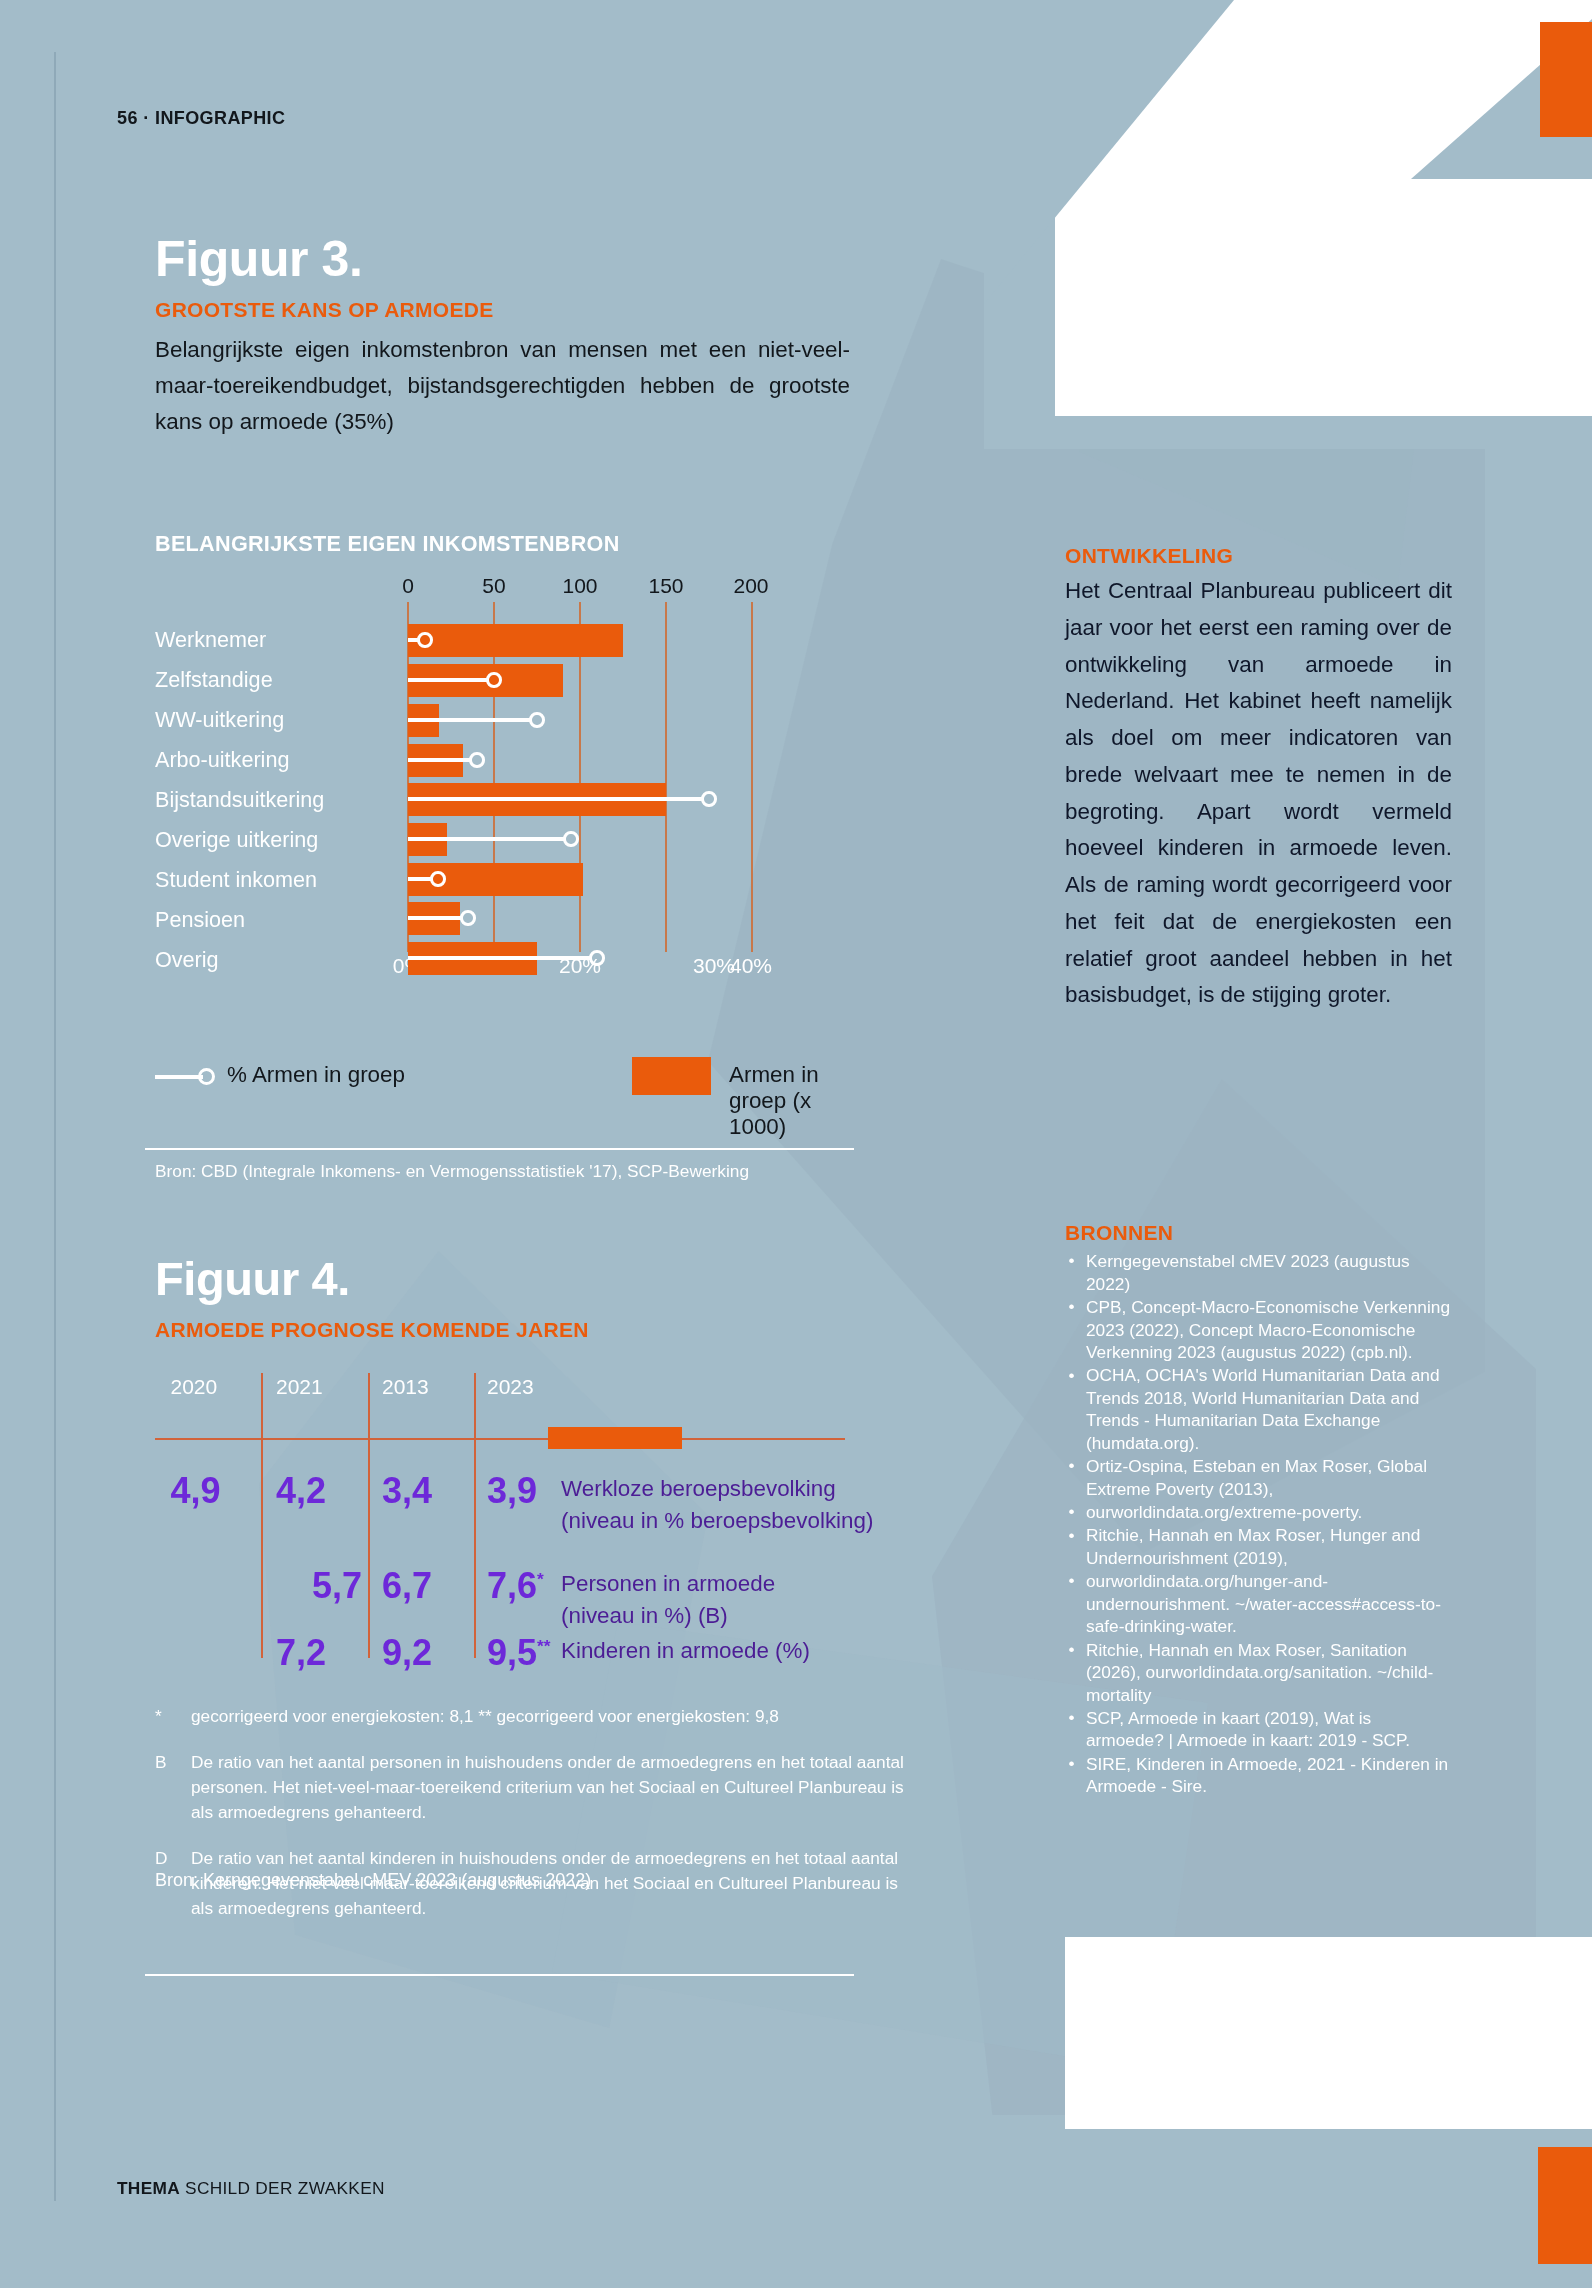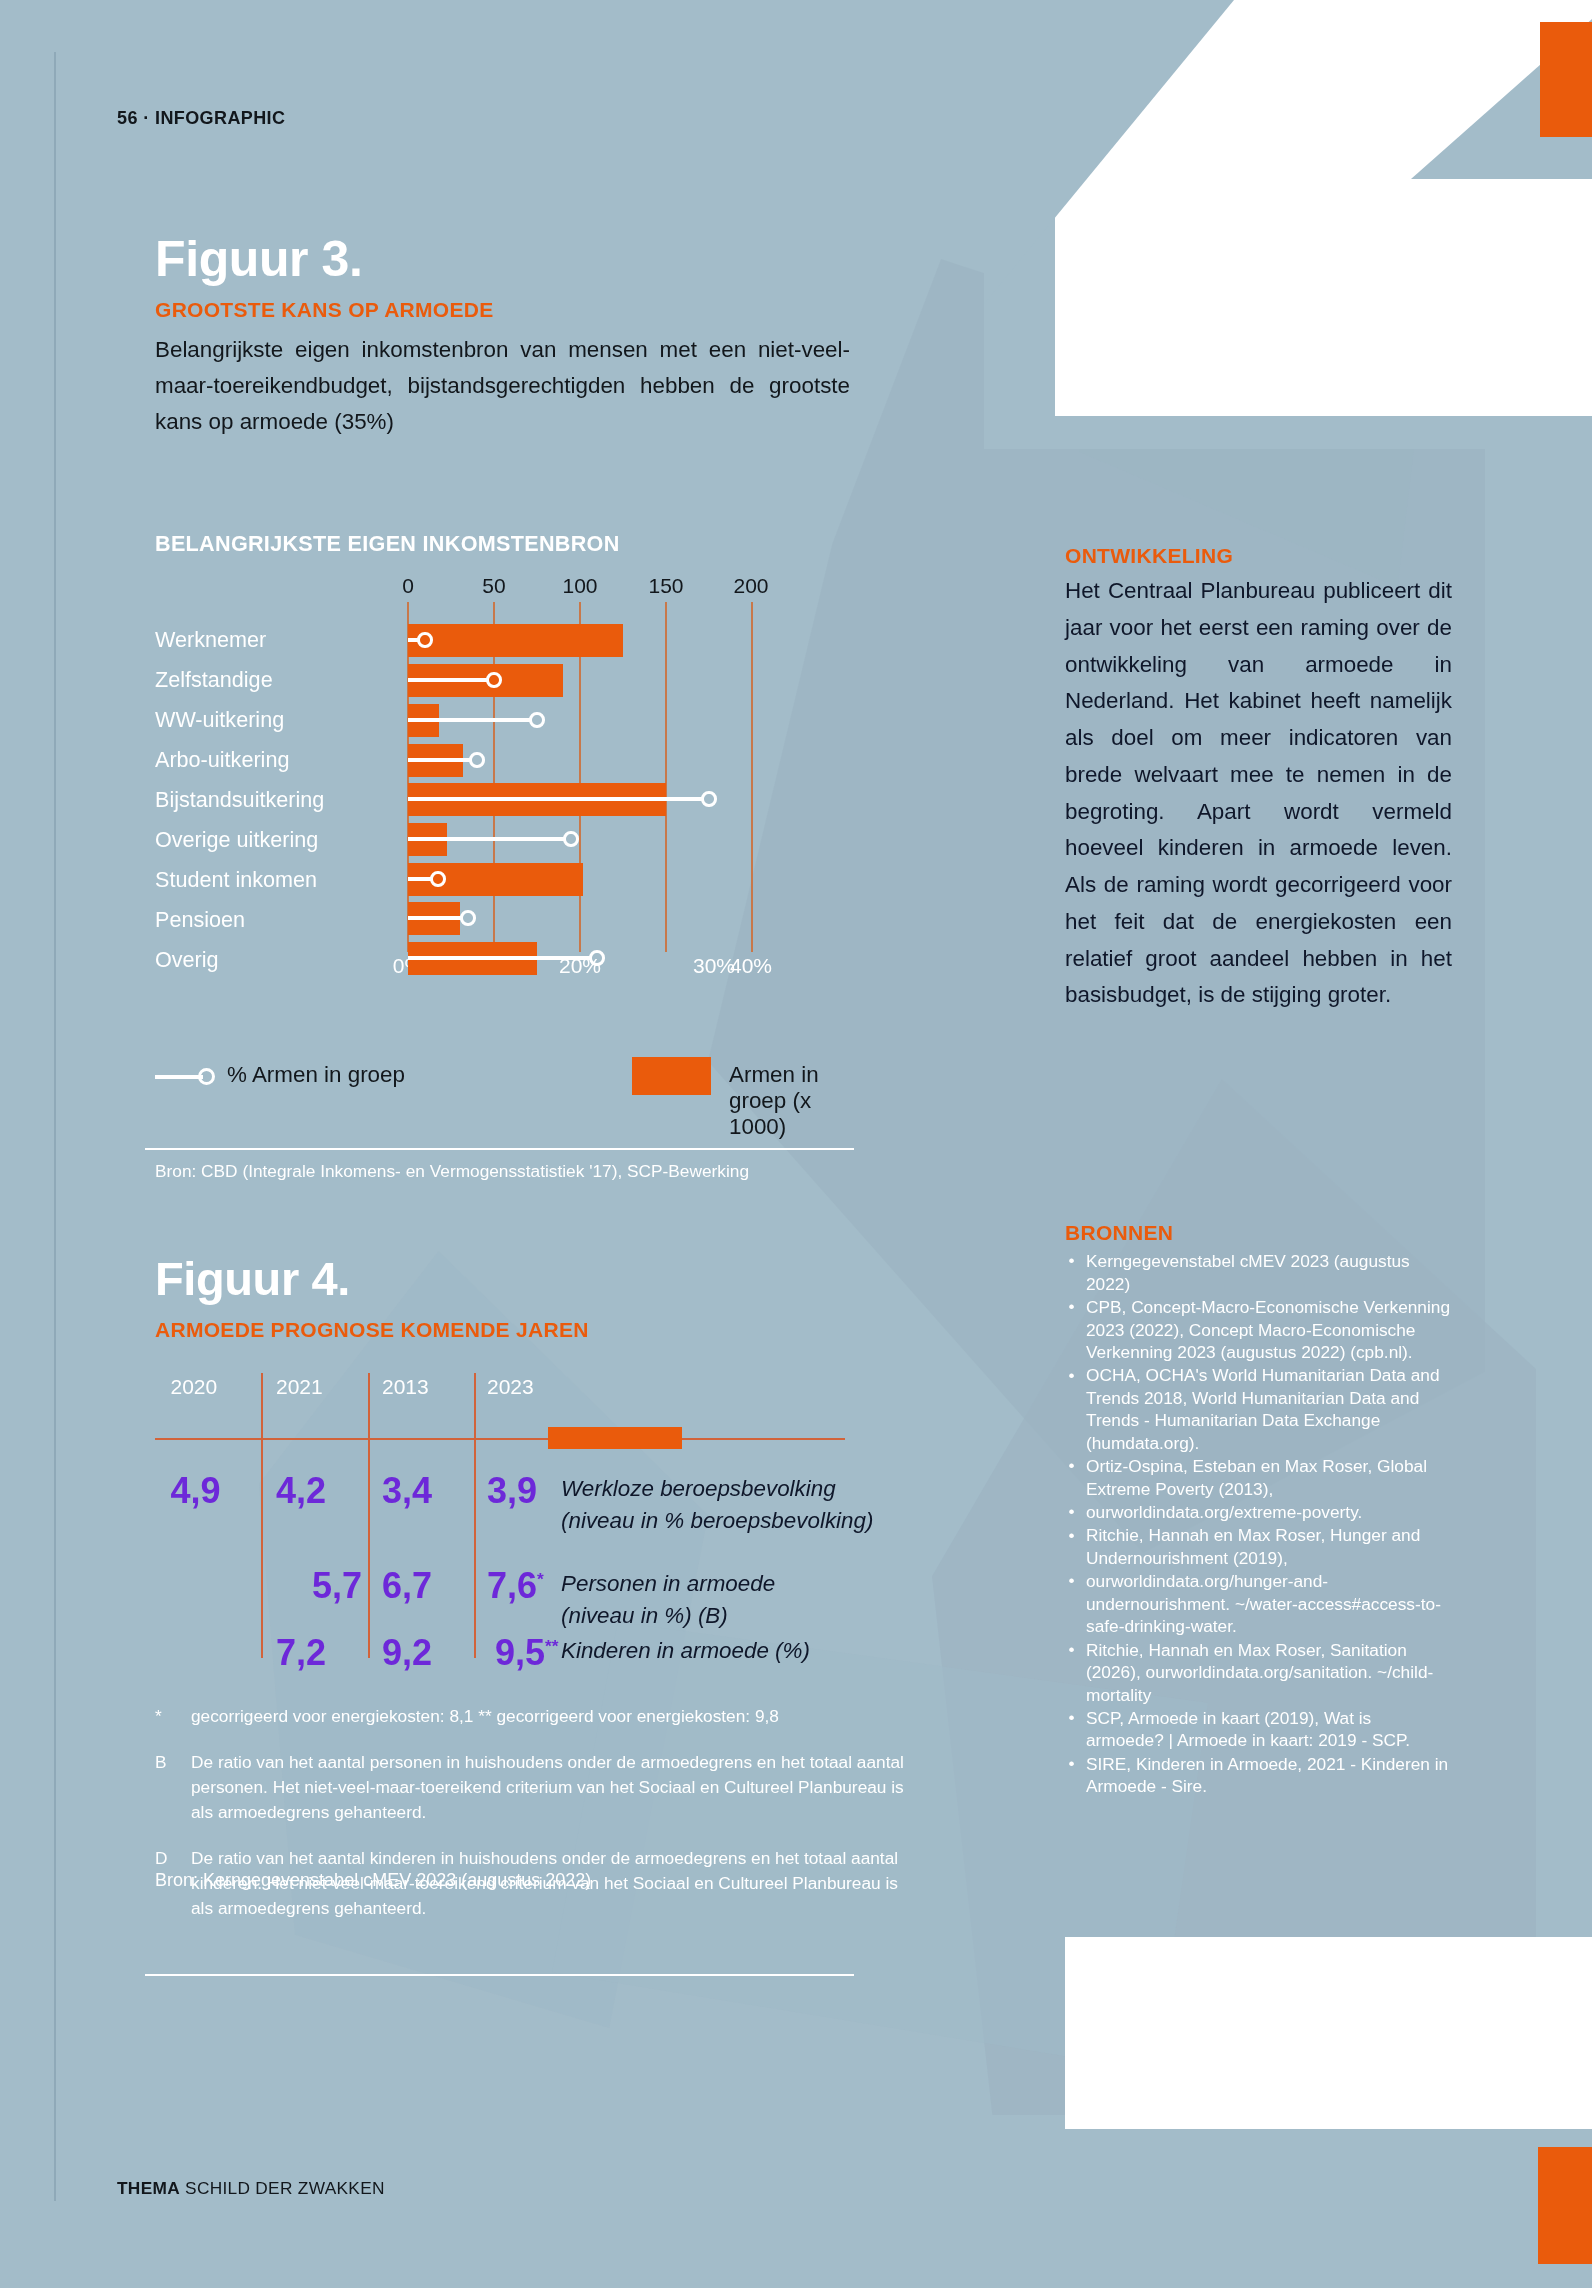--- a/index.html
+++ b/index.html
@@ -95,21 +95,21 @@
   .fig4{position:absolute;left:155px;top:1251px;width:863px;}
   .fig4 h1{margin:0;font-size:47px;font-weight:bold;color:#fff;letter-spacing:-0.4px;}
   .fig4 .fig-sub{margin-top:12px;font-size:21px;}
   .table-wrap{position:relative;margin-top:31px;height:302px;}
   .col-rule{position:absolute;top:0;width:1.7px;height:285px;background:#d2633a;}
   .hrule{position:absolute;left:0;top:65px;width:690px;height:1.7px;background:#d2633a;}
   .hbar{position:absolute;left:393px;top:54px;width:134px;height:22.4px;background:#ea5b0c;}
   .yr{position:absolute;top:1.7px;font-size:21px;color:#ffffff;}
   .val{position:absolute;font-size:36px;font-weight:bold;color:#6d28d9;}
   .val sup{font-size:17.3px;font-weight:bold;vertical-align:super;}
-  .rowlbl{position:absolute;left:406px;font-size:22.4px;color:#0f172a;line-height:1.42;font-style:italic;}
+  .rowlbl{position:absolute;left:406px;font-size:22.4px;color:#4c1d95;line-height:1.42;}
 
   
   .notes{position:absolute;left:155px;top:1704px;width:759px;}
   .note{position:relative;padding-left:36px;font-size:17.3px;color:#ffffff;line-height:1.45;
     margin-bottom:21px;}
   .note .mk{position:absolute;left:0;top:0;}
   .notes-rule{position:absolute;left:145px;top:1974px;width:709px;height:1.7px;background:#ffffff;}
   .notes-src{position:absolute;left:155px;top:1870px;font-size:18px;color:#ffffff;}
 
   
@@ -272,21 +272,21 @@
       </div>
       <div class="val" style="left: 121px; top: 192px; margin-left: 36px;">5,7</div>
       <div class="val" style="left: 227px; top: 192px;">6,7</div>
       <div class="val" style="left: 332px; top: 192px;">7,6<sup>*</sup></div>
       <div class="rowlbl" style="top: 195px;">
         <div>Personen in armoede</div>
         <div>(niveau in %) (B)</div>
       </div>
       <div class="val" style="left: 121px; top: 259px;">7,2</div>
       <div class="val" style="left: 227px; top: 259px;">9,2</div>
-      <div class="val" style="left: 332px; top: 259px; margin-left: 8px;">9,5<sup>**</sup></div>
+      <div class="val" style="left: 332px; top: 259px;">9,5<sup>**</sup></div>
       <div class="rowlbl" style="top: 262px;">
         <div>Kinderen in armoede (%)</div>
       </div>
     </div>
 </div>
 
 <div class="notes" id="notes">
     <div class="note"><span class="mk">*</span><span>gecorrigeerd voor energiekosten: 8,1  ** gecorrigeerd voor energiekosten: 9,8</span></div>
     <div class="note"><span class="mk">B</span><span>De ratio van het aantal personen in huishoudens onder de armoedegrens en het totaal aantal personen. Het niet-veel-maar-toereikend criterium van het Sociaal en Cultureel Planbureau is als armoedegrens gehanteerd.</span></div>
     <div class="note"><span class="mk">D</span><span>De ratio van het aantal kinderen in huishoudens onder de armoedegrens en het totaal aantal kinderen. Het niet-veel-maar-toereikend criterium van het Sociaal en Cultureel Planbureau is als armoedegrens gehanteerd.</span></div>

